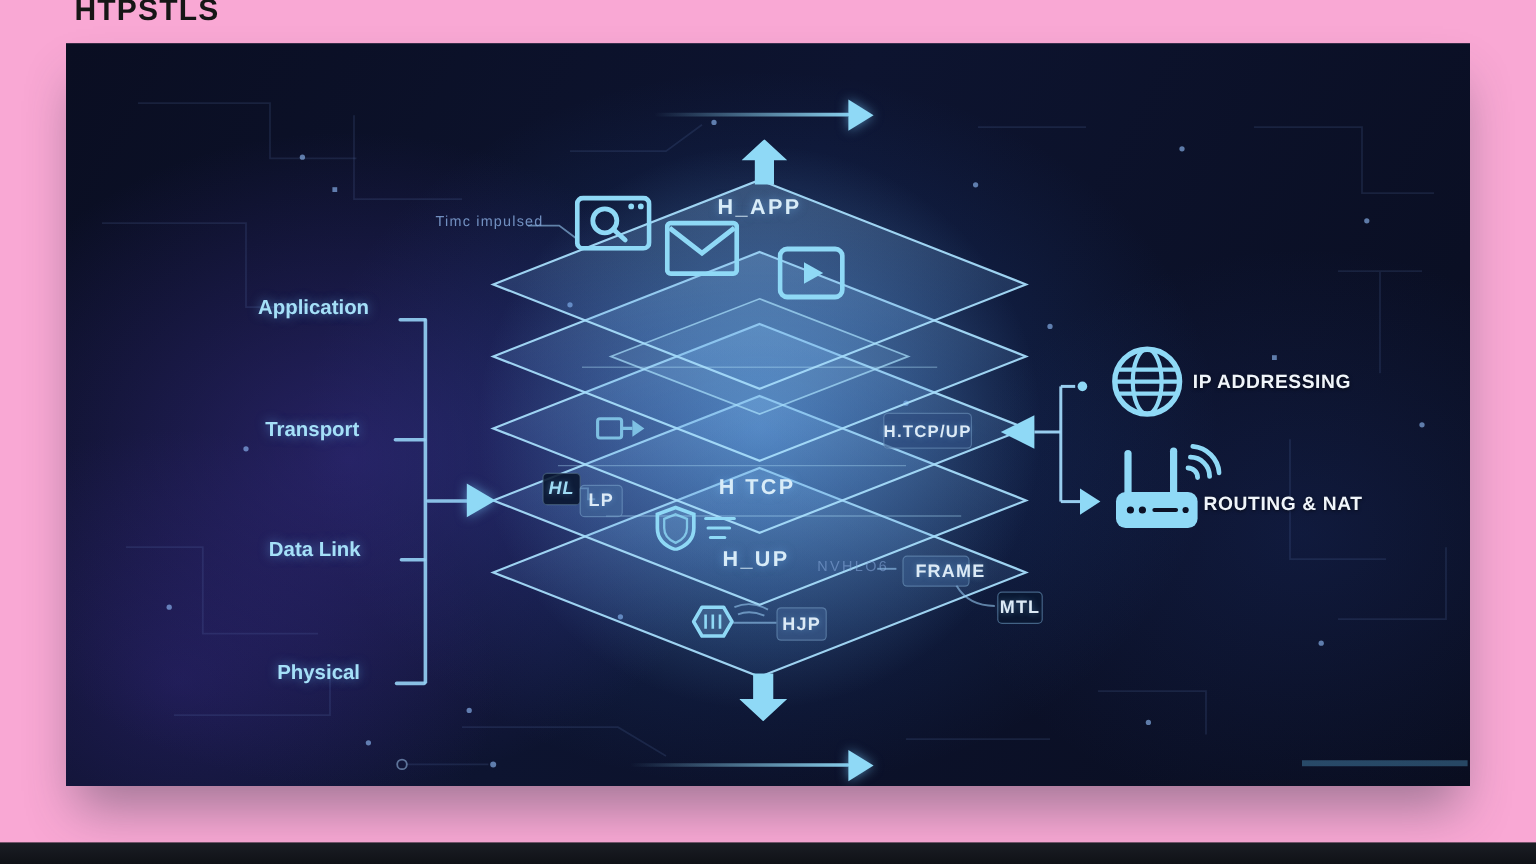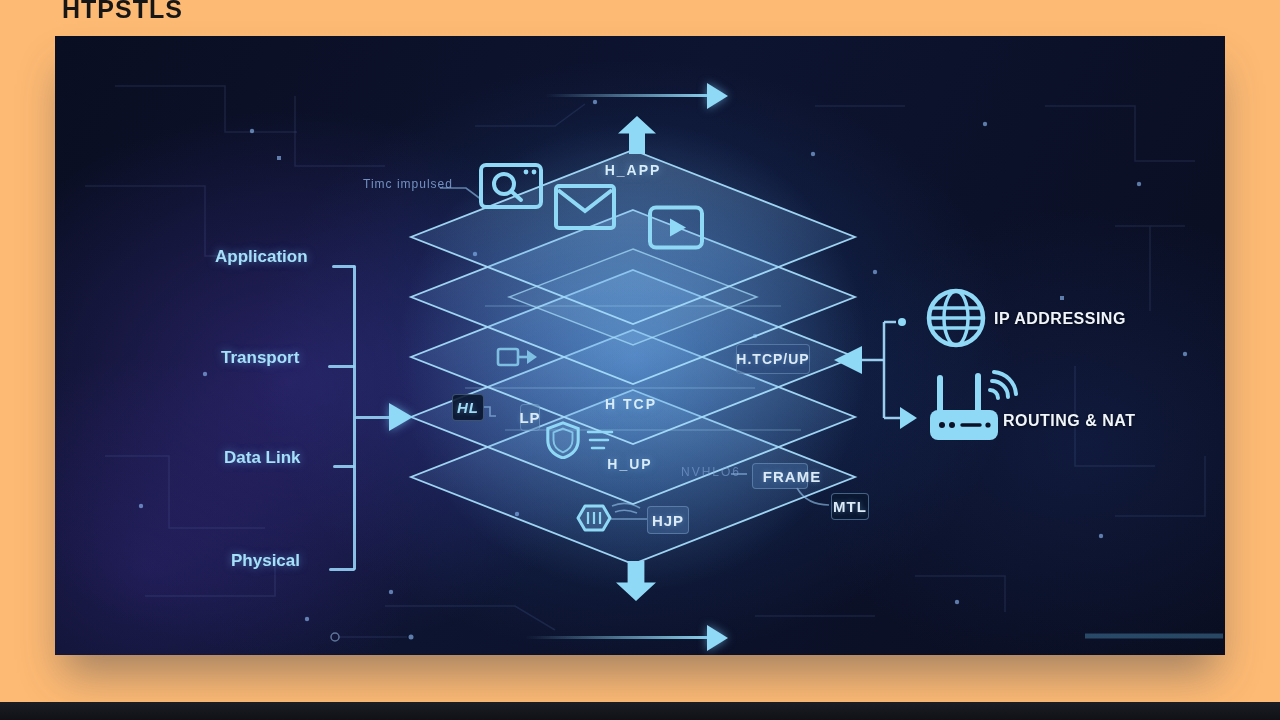--- a/index.html
+++ b/index.html
@@ -1,38 +1,38 @@
 <!DOCTYPE html>
 <html><head>
 <meta charset="utf-8">
 <style>
   * { margin:0; padding:0; box-sizing:border-box; }
   html,body { width:1280px; height:720px; overflow:hidden; background:#ffffff;
     font-family:"Liberation Sans", sans-serif; }
   .abs { position:absolute; }
-  #page { position:relative; width:1280px; height:720px; background:#fdba74; overflow:hidden; }
+  #page { position:relative; width:1280px; height:720px; background:#f9a8d4; overflow:hidden; }
 
   #main-title { left:62px; top:-3px; font-size:25px; font-weight:700; color:#161616;
     letter-spacing:1px; line-height:25px; }
 
   #panel { left:55px; top:36px; width:1170px; height:619px; overflow:hidden;
     box-shadow:0 26px 40px -8px rgba(55,60,75,.45);
     background:
       radial-gradient(520px 420px at 20% 56%, rgba(78,58,185,.40), transparent 65%),
       radial-gradient(380px 300px at 8% 86%, rgba(70,50,170,.30), transparent 70%),
       radial-gradient(560px 440px at 49.5% 52%, rgba(45,105,210,.30), transparent 68%),
       radial-gradient(420px 340px at 88% 66%, rgba(40,70,160,.20), transparent 70%),
       linear-gradient(118deg, #0a0e22 0%, #0d1430 45%, #090d1f 100%); }
 
   #bottom-strip { left:0; top:702px; width:1280px; height:18px;
     background:linear-gradient(#1b1e25,#0f1116); }
 
   .cy  { color:#a5e0f8; text-shadow:0 0 9px rgba(110,190,250,.55); font-weight:700; }
   .hdr { color:#d8ecf8; text-shadow:0 0 8px rgba(120,190,250,.5); font-weight:700;
-         letter-spacing:2px; font-size:14px; text-align:center; }
+         letter-spacing:2px; font-size:18px; text-align:center; }
   .wht { color:#f0f5fa; font-weight:700; font-size:16px; letter-spacing:.5px;
          text-shadow:0 1px 3px rgba(0,0,0,.6); }
   .note { font-size:12px; letter-spacing:1px; font-weight:400; }
 
   .layer-label { font-size:17px; }
   .hline { height:3px; background:rgba(150,210,245,.9); border-radius:2px; }
   .vline { width:3px;  background:rgba(150,210,245,.9); border-radius:2px; }
 
   .badge { display:flex; align-items:center; justify-content:center; border-radius:4px;
     font-weight:700; color:#dceaf6; letter-spacing:1px; font-size:15px;
@@ -197,21 +197,21 @@
 
     <svg class="abs" style="left:441px;top:306px;opacity:.8;" width="42" height="30" viewBox="0 0 42 30">
       <rect x="2" y="7" width="20" height="16" rx="2" fill="none" stroke="#8fd9f6" stroke-width="2.6"></rect>
       <line x1="23" y1="15" x2="31" y2="15" stroke="#8fd9f6" stroke-width="2.6"></line>
       <polygon points="31,8 41,15 31,22" fill="#8fd9f6"></polygon>
     </svg>
 
     <div class="abs badge" style="left:681px;top:308px;width:74px;height:30px;font-size:14px;background:rgba(45,75,125,.55);">H.TCP/UP</div>
 
     <div class="abs badge" style="left:397px;top:358px;width:32px;height:27px;background:rgba(8,20,44,.88);color:#9fdcf5;font-style:italic;">HL</div>
-    <div class="abs badge" style="left:465px;top:368px;width:20px;height:27px;background:rgba(70,110,160,.45);">LP</div>
+    <div class="abs badge" style="left:428px;top:368px;width:36px;height:27px;background:rgba(70,110,160,.45);">LP</div>
 
     <svg class="abs" style="left:488px;top:385px;" width="40" height="38" viewBox="0 0 40 40">
       <path d="M20 2 L36 8 V20 C36 30 29 36 20 39 C11 36 4 30 4 20 V8 Z" fill="rgba(140,200,245,.15)" stroke="#8fd9f6" stroke-width="3.2"></path>
       <path d="M20 8 L30 12 V20 C30 27 25 31 20 33 C15 31 10 27 10 20 V12 Z" fill="none" stroke="#8fd9f6" stroke-width="2" opacity=".8"></path>
     </svg>
 
     <div class="abs hdr" style="left:518px;top:360px;width:116px;">H TCP</div>
 
     <div class="abs hdr" style="left:517px;top:420px;width:116px;">H_UP</div>
     <div class="abs note" style="left:626px;top:429px;color:rgba(135,170,220,.55);letter-spacing:2px;">NVHLO6</div>

